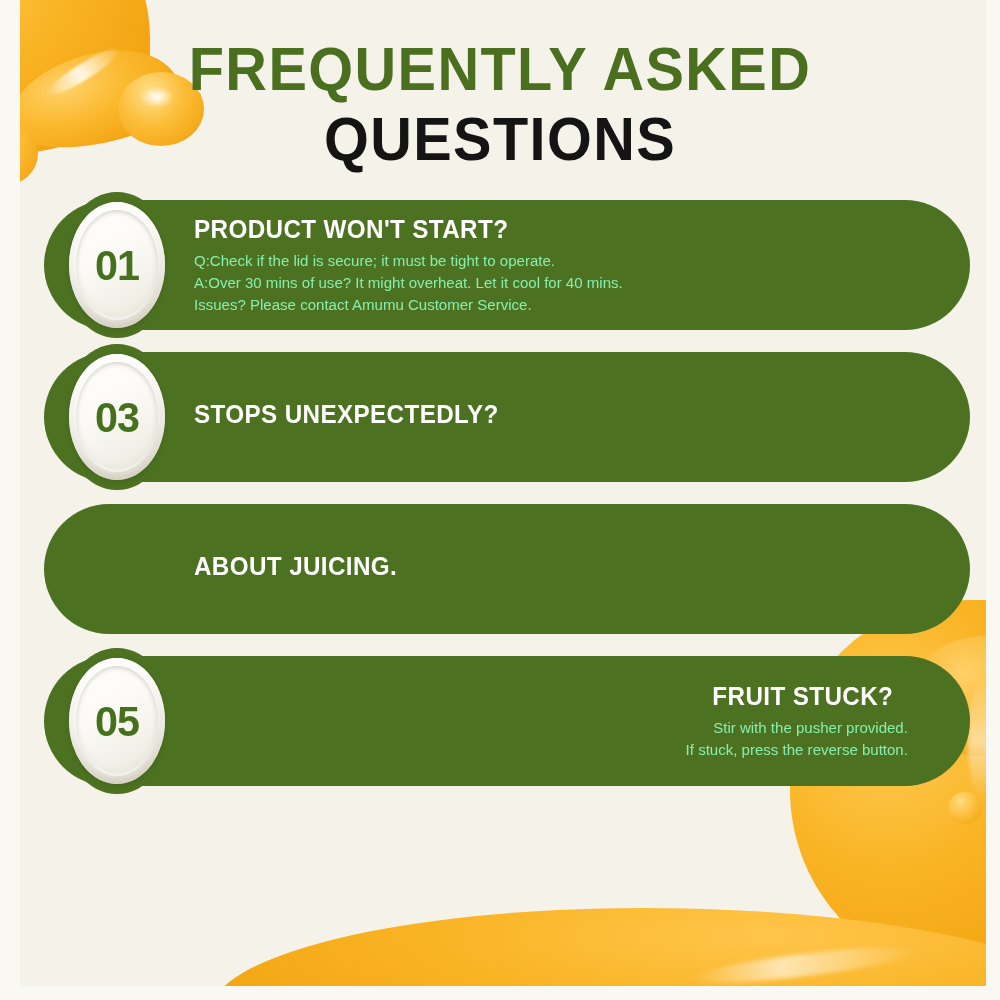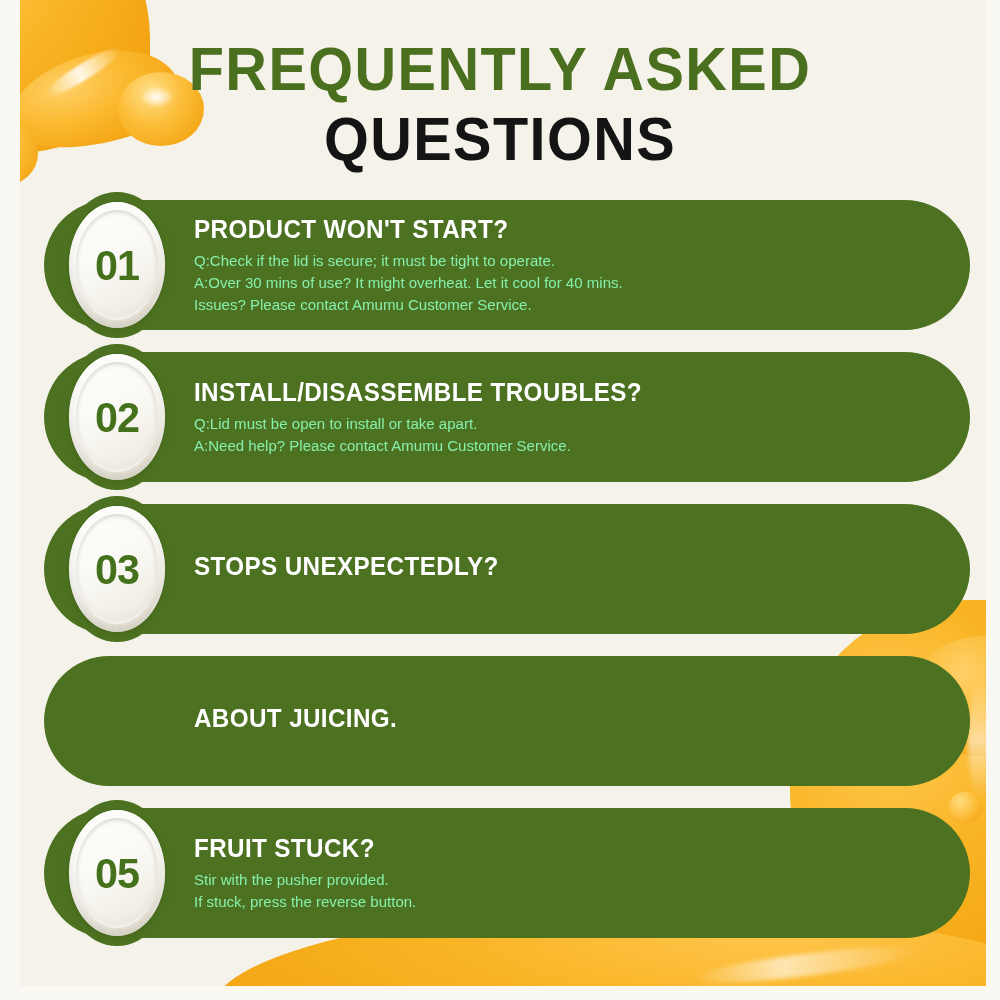--- a/index.html
+++ b/index.html
@@ -164,21 +164,21 @@
     height:130px;
     margin-bottom:22px;
     background:#4c7120;
     border-radius:65px;
     padding-left:150px;
     padding-right:40px;
     display:flex;
     flex-direction:column;
     justify-content:center;
   }
-  .faq-card:last-child { margin-bottom:0; }
+  .faq-card:last-child { margin-bottom:0;text-align:right; }
 
   .badge {
     position:absolute;
     left:17px; top:-8px;
     width:112px; height:146px;
     display:flex; align-items:center; justify-content:center;
   }
   .badge-ring {
     position:absolute; inset:0;
     background:#4c7120;
@@ -279,33 +279,20 @@
           <span class="badge-num">01</span>
         </div>
         <div class="faq-title">PRODUCT WON'T START?</div>
         <div class="faq-body">
           <span class="faq-body-line">Q:Check if the lid is secure; it must be tight to operate.</span>
           <span class="faq-body-line">A:Over 30 mins of use? It might overheat. Let it cool for 40 mins.</span>
           <span class="faq-body-line">Issues? Please contact Amumu Customer Service.</span>
         </div>
       </div>
 
-      <div class="faq-card">
-        <div class="badge">
-          <div class="badge-ring"></div>
-          <div class="badge-disc"></div>
-          <div class="badge-inner-ring"></div>
-          <span class="badge-num">02</span>
-        </div>
-        <div class="faq-title">INSTALL/DISASSEMBLE TROUBLES?</div>
-        <div class="faq-body">
-          <span class="faq-body-line">Q:Lid must be open to install or take apart.</span>
-          <span class="faq-body-line">A:Need help? Please contact Amumu Customer Service.</span>
-        </div>
-      </div>
 
       <div class="faq-card">
         <div class="badge">
           <div class="badge-ring"></div>
           <div class="badge-disc"></div>
           <div class="badge-inner-ring"></div>
           <span class="badge-num">03</span>
         </div>
         <div class="faq-title">STOPS UNEXPECTEDLY?</div>
       </div>

